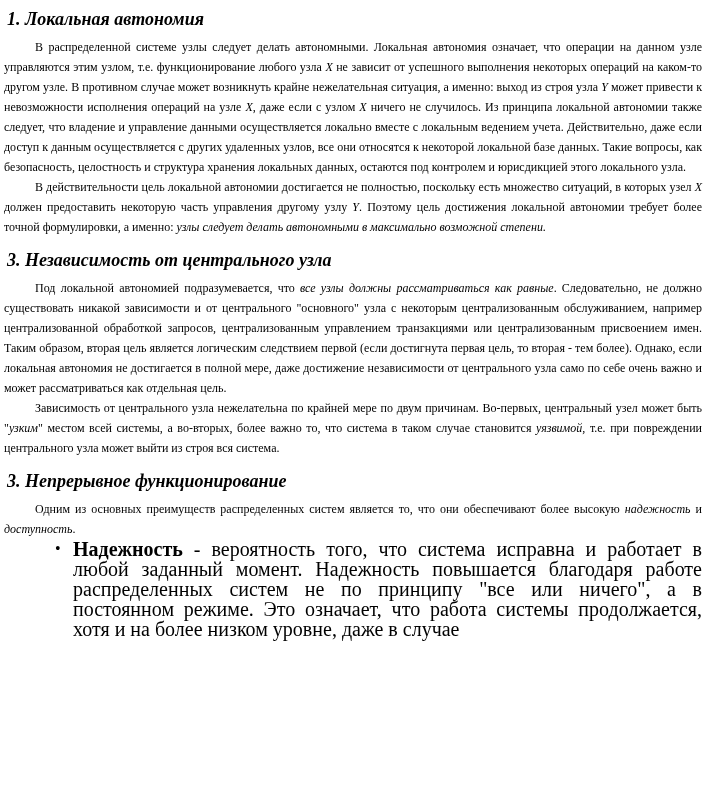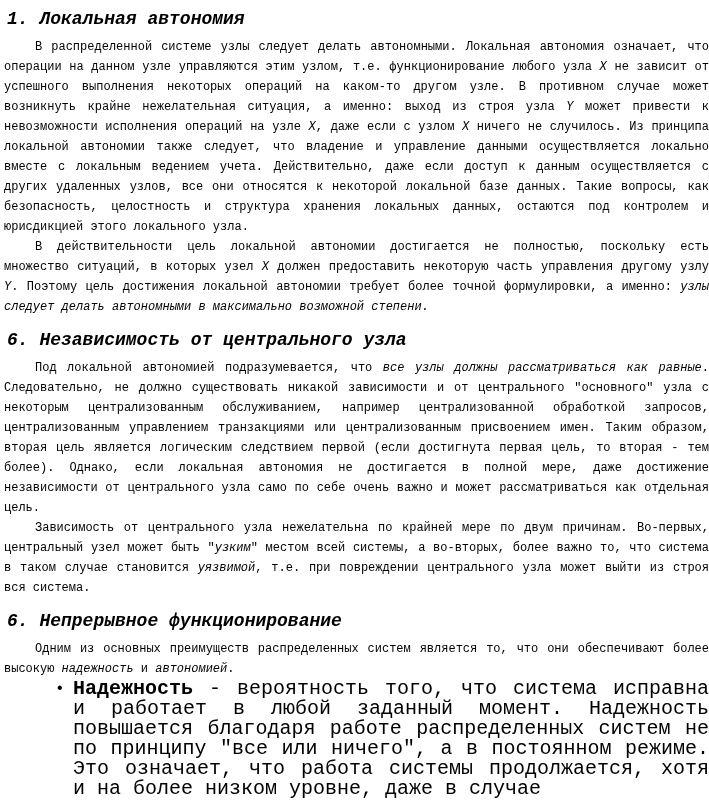--- a/index.html
+++ b/index.html
@@ -3,23 +3,23 @@
 <meta charset="utf-8">
 <style>
   html, body { margin: 0; padding: 0; background: #888; }
   .page {
     width: 709px;
     height: 808px;
     margin: 0 auto;
     background: #ffffff;
     color: #000000;
     box-sizing: border-box;
-    padding: 6px 0 0 4px;
+    padding: 6px 7px 0 4px;
     overflow: hidden;
-    font-family: Liberation Mono, monospace;
+    font-family: Liberation Serif, serif;
   }
   .section { margin: 0; }
   .heading {
     font-size: 18px;
     line-height: 22px;
     font-weight: bold;
     font-style: italic;
     margin: 12px 0 7px 0;
     text-indent: 3px;
   }
@@ -55,26 +55,26 @@
 <body>
 
 <div class="page">
   <div id="doc">
       <section class="section">
         <h2 class="heading">1. Локальная автономия</h2>
         <p class="para"><span>В распределенной системе узлы следует делать автономными. Локальная автономия означает, что операции на данном узле управляются этим узлом, т.е. функционирование любого узла </span><span class="run-i">X</span><span> не зависит от успешного выполнения некоторых операций на каком-то другом узле. В противном случае может возникнуть крайне нежелательная ситуация, а именно: выход из строя узла </span><span class="run-i">Y</span><span> может привести к невозможности исполнения операций на узле </span><span class="run-i">X</span><span>, даже если с узлом </span><span class="run-i">X</span><span> ничего не случилось. Из принципа локальной автономии также следует, что владение и управление данными осуществляется локально вместе с локальным ведением учета. Действительно, даже если доступ к данным осуществляется с других удаленных узлов, все они относятся к некоторой локальной базе данных. Такие вопросы, как безопасность, целостность и структура хранения локальных данных, остаются под контролем и юрисдикцией этого локального узла.</span></p>
         <p class="para"><span>В действительности цель локальной автономии достигается не полностью, поскольку есть множество ситуаций, в которых узел </span><span class="run-i">X</span><span> должен предоставить некоторую часть управления другому узлу </span><span class="run-i">Y</span><span>. Поэтому цель достижения локальной автономии требует более точной формулировки, а именно: </span><span class="run-i">узлы следует делать автономными в максимально возможной степени.</span></p>
       </section>
       <section class="section">
-        <h2 class="heading">6. Независимость от центрального узла</h2>
+        <h2 class="heading">3. Независимость от центрального узла</h2>
         <p class="para"><span>Под локальной автономией подразумевается, что </span><span class="run-i">все узлы должны рассматриваться как равные</span><span>. Следовательно, не должно существовать никакой зависимости и от центрального "основного" узла с некоторым централизованным обслуживанием, например централизованной обработкой запросов, централизованным управлением транзакциями или централизованным присвоением имен. Таким образом, вторая цель является логическим следствием первой (если достигнута первая цель, то вторая - тем более). Однако, если локальная автономия не достигается в полной мере, даже достижение независимости от центрального узла само по себе очень важно и может рассматриваться как отдельная цель.</span></p>
         <p class="para"><span>Зависимость от центрального узла нежелательна по крайней мере по двум причинам. Во-первых, центральный узел может быть "</span><span class="run-i">узким</span><span>" местом всей системы, а во-вторых, более важно то, что система в таком случае становится </span><span class="run-i">уязвимой</span><span>, т.е. при повреждении центрального узла может выйти из строя вся система.</span></p>
       </section>
       <section class="section">
-        <h2 class="heading">6. Непрерывное функционирование</h2>
-        <p class="para"><span>Одним из основных преимуществ распределенных систем является то, что они обеспечивают более высокую </span><span class="run-i">надежность</span><span> и </span><span class="run-i">автономией</span><span>.</span></p>
+        <h2 class="heading">3. Непрерывное функционирование</h2>
+        <p class="para"><span>Одним из основных преимуществ распределенных систем является то, что они обеспечивают более высокую </span><span class="run-i">надежность</span><span> и </span><span class="run-i">доступность</span><span>.</span></p>
         <div class="bullet">
           <span class="dot">•</span>
           <p class="bullet-text"><span class="run-b">Надежность</span><span> - вероятность того, что система исправна и работает в любой заданный момент. Надежность повышается благодаря работе распределенных систем не по принципу "все или ничего", а в постоянном режиме. Это означает, что работа системы продолжается, хотя и на более низком уровне, даже в случае</span></p>
         </div>
       </section>
     </div>
 </div>
 
 </body></html>

